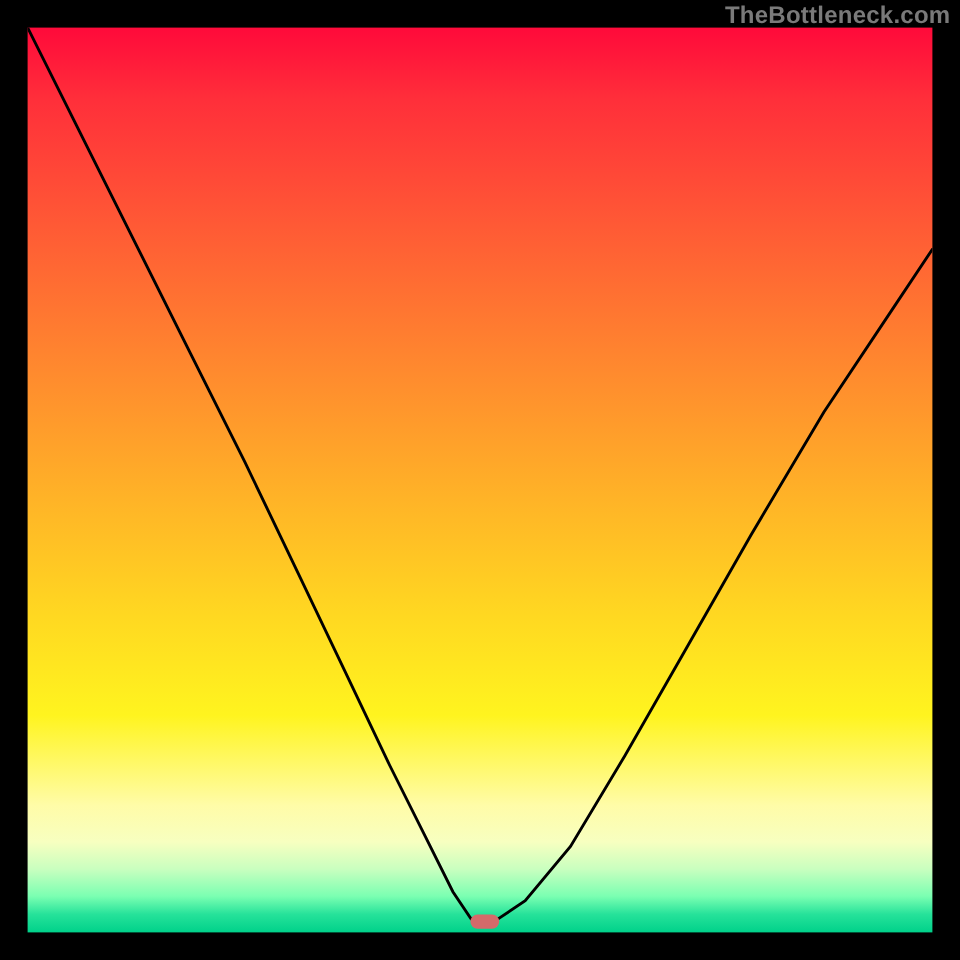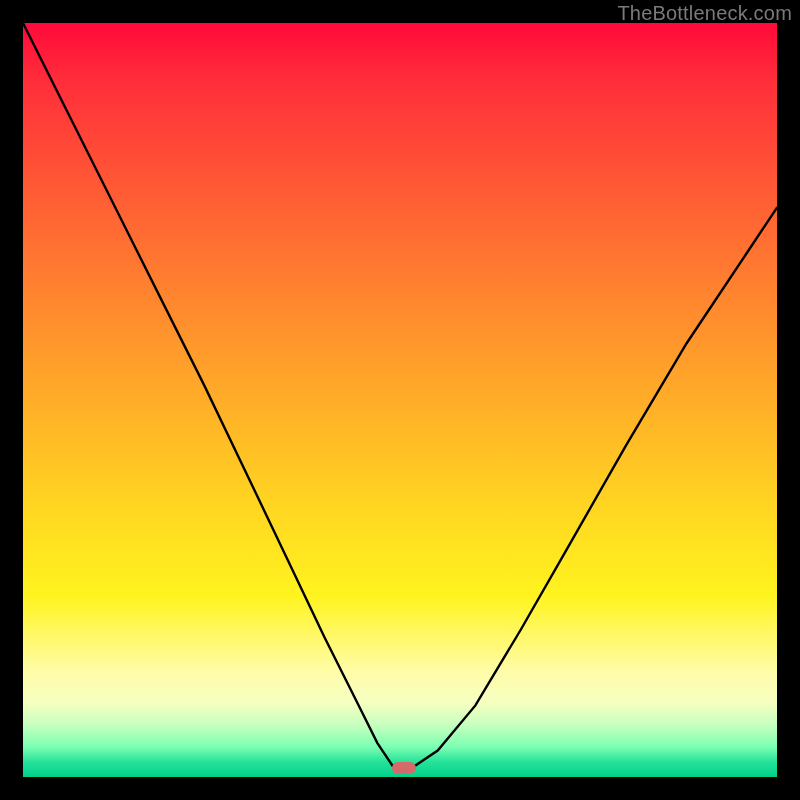--- a/index.html
+++ b/index.html
@@ -53,21 +53,21 @@
     height: 12px;
     border-radius: 6px;
     background: #d46a6a;
   }
   .watermark {
     position: absolute;
     top: 2px;
     right: 8px;
     color: #7a7a7a;
     font-size: 20px;
-    font-weight: 400;
+    font-weight: 700;
     letter-spacing: 0.2px;
     user-select: none;
   }
 </style>
 </head>
 <body>
 
 <div class="frame">
 
   <div class="plot-area">

